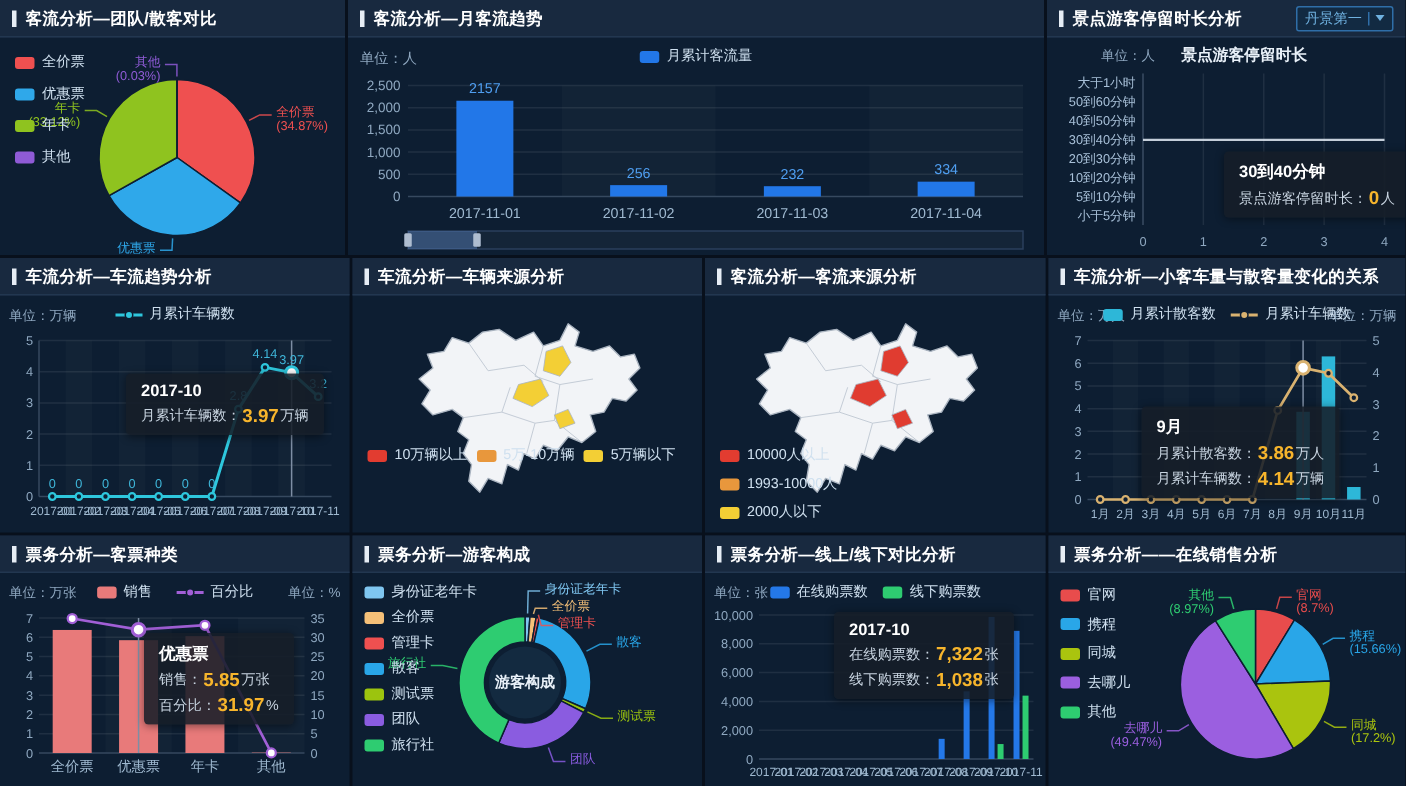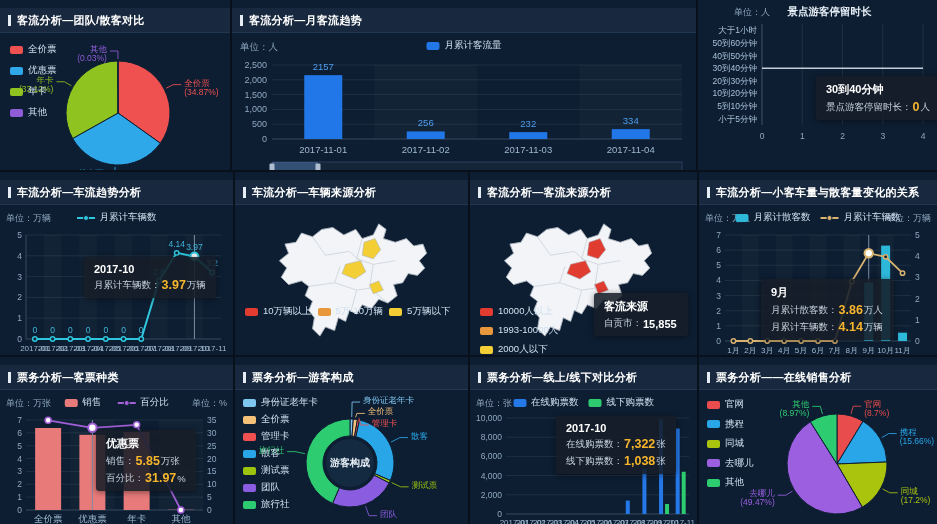--- a/index.html
+++ b/index.html
@@ -2,21 +2,21 @@
 <html><head>
 <meta charset="utf-8">
 <style>
   html,body{margin:0;padding:0;background:#08101c;font-family:"Liberation Sans","DejaVu Sans",sans-serif;}
   .dashboard{width:937px;height:524px;display:flex;flex-direction:column;gap:2px;overflow:hidden;}
   .row{display:flex;gap:2px;min-height:0;}
   .row1{height:170px;}
   .row2{height:183px;}
   .row3{height:167px;}
   .panel{background:#0d1e32;display:flex;flex-direction:column;min-width:0;position:relative;}
-  .panel-header{height:24px;flex:none;background:#18293f;border-bottom:1px solid #223750;display:flex;align-items:center;padding:0 8px;gap:6px;margin-top:8px;}
+  .panel-header{height:24px;flex:none;background:#18293f;border-bottom:1px solid #223750;display:flex;align-items:center;padding:0 8px;gap:6px;}
   .htick{width:3px;height:11px;background:#e6edf5;flex:none;}
   .panel-title{color:#ffffff;font-size:11px;font-weight:bold;letter-spacing:.3px;white-space:nowrap;overflow:hidden;}
   .panel-body{flex:1;position:relative;overflow:hidden;}
   .chart-svg{position:absolute;left:0;top:0;}
   .legend{position:absolute;display:flex;z-index:4;}
   .legend.center{left:50%;transform:translateX(-50%);}
   .legend-item{display:flex;align-items:center;gap:5px;color:#cfe0ef;font-size:9.5px;white-space:nowrap;cursor:pointer;}
   .chip{width:13px;height:8px;border-radius:2px;flex:none;}
   .chip-line{position:relative;width:18px;height:9px;flex:none;}
   .chip-line::before{content:'';position:absolute;left:0;right:0;top:3.5px;height:2px;background:var(--c);}
@@ -116,20 +116,29 @@
           </svg>
           <div class="legend center" style="flex-direction: row; gap: 6px; top: 6px;">
             <div class="legend-item">
               <span class="chip" style="background: rgb(34, 119, 232);"></span>
               <span>月累计客流量</span>
             </div>
           </div>
         </div>
     </div>
     <div class="panel" style="flex:239">
+      <div class="panel-header">
+        <span class="htick"></span>
+        <span class="panel-title">景点游客停留时长分析</span>
+        <div class="select">
+          <span>丹景第一</span>
+          <span class="sel-div"></span>
+          <span class="caret"></span>
+        </div>
+      </div>
       <div class="panel-body chart">
           <svg class="chart-svg" width="239" height="145" viewBox="0 0 239 145">
             <text x="36" y="15" font-size="9" fill="#8fa8c0" text-anchor="start">单位：人</text>
             <text x="131.5" y="15" font-size="10.5" fill="#e8f0f8" text-anchor="middle" font-weight="bold">景点游客停留时长</text>
             <line x1="64" y1="24" x2="64" y2="125" stroke="rgba(255,255,255,0.08)"></line>
             <text x="64" y="139" font-size="8.5" fill="#8fa8c0" text-anchor="middle">0</text>
             <line x1="104.25" y1="24" x2="104.25" y2="125" stroke="rgba(255,255,255,0.08)"></line>
             <text x="104.25" y="139" font-size="8.5" fill="#8fa8c0" text-anchor="middle">1</text>
             <line x1="144.5" y1="24" x2="144.5" y2="125" stroke="rgba(255,255,255,0.08)"></line>
             <text x="144.5" y="139" font-size="8.5" fill="#8fa8c0" text-anchor="middle">2</text>
@@ -301,27 +310,20 @@
               <span class="chip" style="background: rgb(226, 60, 48);"></span>
               <span>10000人以上</span>
             </div>
             <div class="legend-item">
               <span class="chip" style="background: rgb(232, 151, 60);"></span>
               <span>1993-10000人</span>
             </div>
             <div class="legend-item">
               <span class="chip" style="background: rgb(243, 207, 53);"></span>
               <span>2000人以下</span>
-            </div>
-          </div>
-          <div class="tooltip" style="left: 124px; top: 88px;">
-            <div class="tt-title">客流来源</div>
-            <div class="tt-line">
-              <span>自贡市：</span>
-              <span class="tt-val plain">15,855</span>
             </div>
           </div>
         </div>
     </div>
     <div class="panel" style="flex:238">
       <div class="panel-header">
         <span class="htick"></span>
         <span class="panel-title">车流分析—小客车量与散客量变化的关系</span>
       </div>
       <div class="panel-body chart">

